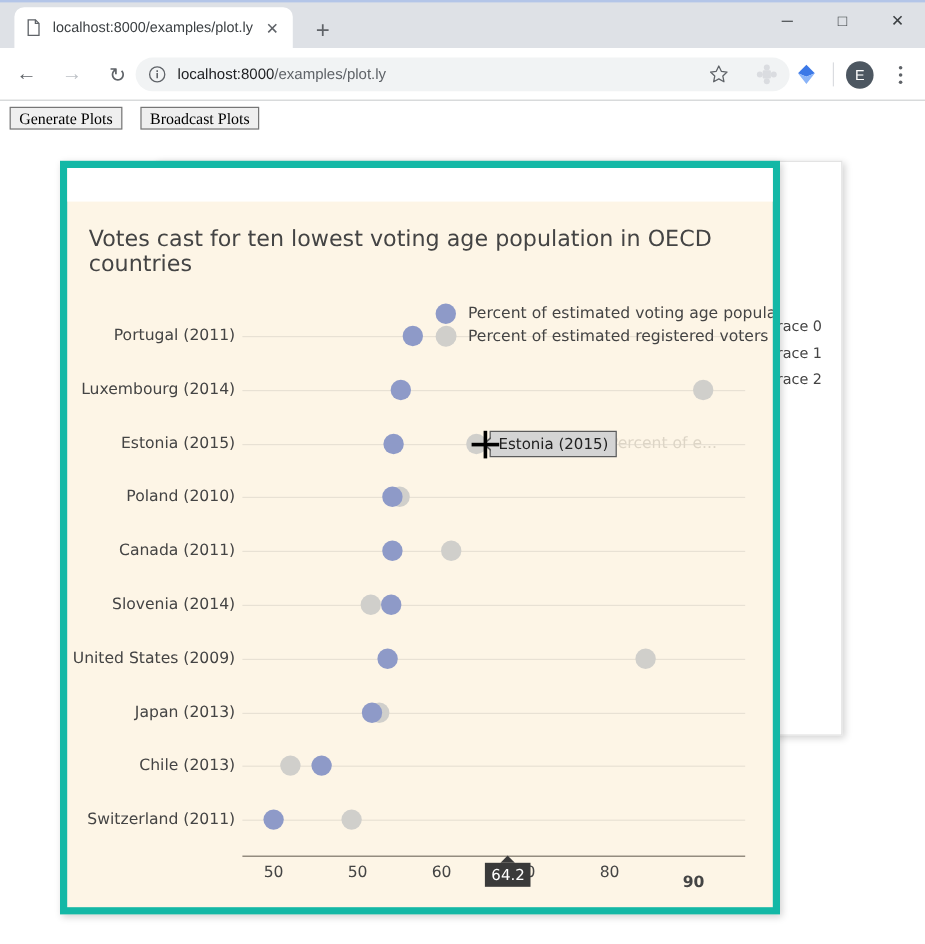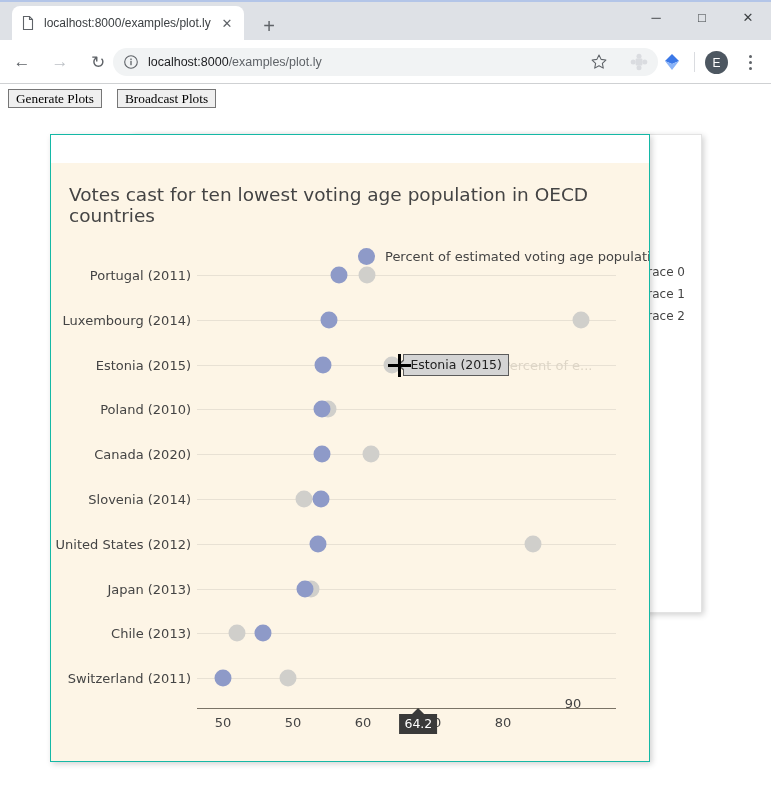--- a/index.html
+++ b/index.html
@@ -116,21 +116,21 @@
     position: absolute; right: 16px; top: 130px;
     display: flex; flex-direction: column; gap: 8px;
   }
   .back-legend span {
     font-size: 12px; color: #444; font-family: "DejaVu Sans", sans-serif;
   }
 
   
   .card-front {
     position: absolute; left: 50px; top: 134px; width: 600px; height: 628px;
-    background: #fdf5e6; border: 1px solid #14b8a6;
+    background: #fdf5e6; border: 6px solid #14b8a6;
     box-shadow: 2px 2px 6px rgba(0,0,0,0.18);
     overflow: hidden;
   }
   .card-header-strip {
     position: absolute; left: 0; top: 0; width: 600px; height: 28px;
     background: #ffffff;
   }
   .plot-title {
     position: absolute; left: 18px; top: 49px;
     font-family: "DejaVu Sans", sans-serif;
@@ -313,25 +313,25 @@
     <div class="plotarea" id="plotarea">
         <div class="gridrow" style="left: 146px; top: 140px; width: 419px;"></div>
         <div class="ylabel" style="top: 140px; right: 460px;">Portugal (2011)</div>
         <div class="gridrow" style="left: 146px; top: 184.8px; width: 419px;"></div>
         <div class="ylabel" style="top: 184.8px; right: 460px;">Luxembourg (2014)</div>
         <div class="gridrow" style="left: 146px; top: 229.6px; width: 419px;"></div>
         <div class="ylabel" style="top: 229.6px; right: 460px;">Estonia (2015)</div>
         <div class="gridrow" style="left: 146px; top: 274.4px; width: 419px;"></div>
         <div class="ylabel" style="top: 274.4px; right: 460px;">Poland (2010)</div>
         <div class="gridrow" style="left: 146px; top: 319.2px; width: 419px;"></div>
-        <div class="ylabel" style="top: 319.2px; right: 460px;">Canada (2020)</div>
+        <div class="ylabel" style="top: 319.2px; right: 460px;">Canada (2011)</div>
         <div class="gridrow" style="left: 146px; top: 364px; width: 419px;"></div>
         <div class="ylabel" style="top: 364px; right: 460px;">Slovenia (2014)</div>
         <div class="gridrow" style="left: 146px; top: 408.8px; width: 419px;"></div>
-        <div class="ylabel" style="top: 408.8px; right: 460px;">United States (2012)</div>
+        <div class="ylabel" style="top: 408.8px; right: 460px;">United States (2009)</div>
         <div class="gridrow" style="left: 146px; top: 453.6px; width: 419px;"></div>
         <div class="ylabel" style="top: 453.6px; right: 460px;">Japan (2013)</div>
         <div class="gridrow" style="left: 146px; top: 498.4px; width: 419px;"></div>
         <div class="ylabel" style="top: 498.4px; right: 460px;">Chile (2013)</div>
         <div class="gridrow" style="left: 146px; top: 543.2px; width: 419px;"></div>
         <div class="ylabel" style="top: 543.2px; right: 460px;">Switzerland (2011)</div>
         <div class="dot gray" style="left: 316.2px; top: 140px; background: rgb(208, 207, 203);"></div>
         <div class="dot gray" style="left: 529.7px; top: 184.8px; background: rgb(208, 207, 203);"></div>
         <div class="dot gray" style="left: 341.4px; top: 229.6px; background: rgb(208, 207, 203);"></div>
         <div class="dot gray" style="left: 277px; top: 274.4px; background: rgb(208, 207, 203);"></div>
@@ -350,27 +350,31 @@
         <div class="dot blue" style="left: 267.2px; top: 408.8px; background: rgb(142, 154, 200);"></div>
         <div class="dot blue" style="left: 253.9px; top: 453.6px; background: rgb(142, 154, 200);"></div>
         <div class="dot blue" style="left: 211.9px; top: 498.4px; background: rgb(142, 154, 200);"></div>
         <div class="dot blue" style="left: 172px; top: 543.2px; background: rgb(142, 154, 200);"></div>
         <div class="xaxis-line" style="left: 146px; top: 573px; width: 419px;"></div>
         <div class="xtick" style="left: 172px; top: 580px;">50</div>
         <div class="xtick" style="left: 242px; top: 580px;">50</div>
         <div class="xtick" style="left: 312px; top: 580px;">60</div>
         <div class="xtick" style="left: 382px; top: 580px;">60</div>
         <div class="xtick" style="left: 452px; top: 580px;">80</div>
-        <div class="xtick" style="left: 522px; top: 561px;">90</div>
+        <div class="xtick" style="left: 522px; top: 588px; font-weight: bold;">90</div>
       </div>
 
     <div class="front-legend" id="front-legend" style="left: 307px; top: 112px;">
         <div class="leg-row">
           <span class="leg-swatch" style="background: rgb(142, 154, 200);"></span>
           <span class="leg-text">Percent of estimated voting age population</span>
+        </div>
+        <div class="leg-row">
+          <span class="leg-swatch" style="background: rgb(208, 207, 203);"></span>
+          <span class="leg-text">Percent of estimated registered voters</span>
         </div>
       </div>
 
     <div class="hover-ghost" id="hover-ghost" style="left: 451.4px; top: 229.6px;">Percent of e...</div>
     <div class="tooltip" id="tooltip" style="left: 352.4px; top: 229.6px;">Estonia (2015)</div>
     <div class="crosshair" id="crosshair" style="left: 337.4px; top: 218.6px;">
       <i class="h"></i>
         <i class="v"></i>
     </div>
     <div class="xhover" id="xhover" style="left: 341.4px; top: 579px; margin-left: 26px;">64.2</div>

